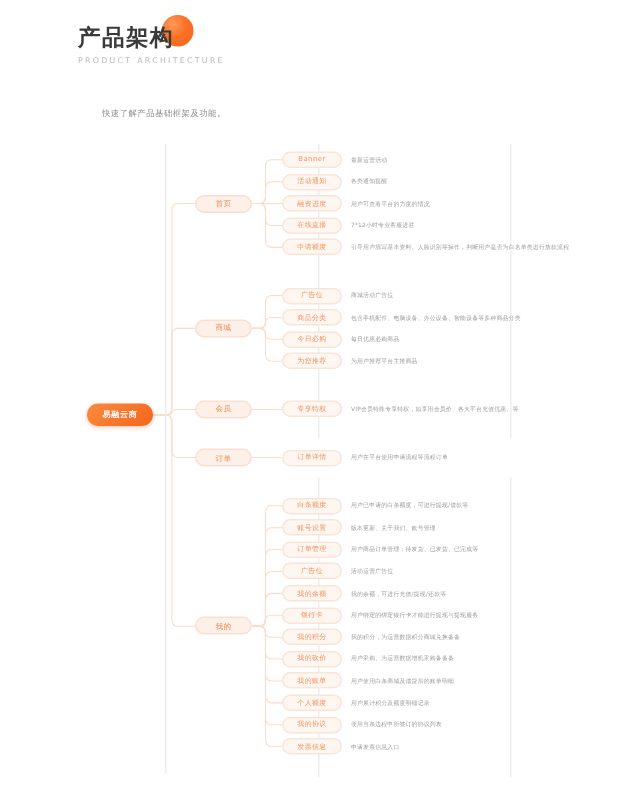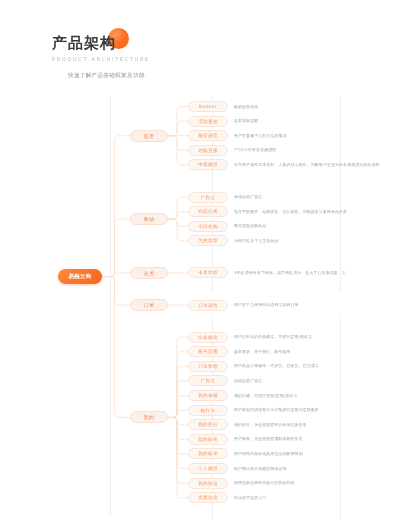--- a/index.html
+++ b/index.html
@@ -6,21 +6,21 @@
   body{
     width:420px;height:528px;
     background:#ffffff;
     font-family:"DejaVu Sans","Liberation Sans",sans-serif;
     overflow:hidden;
     position:relative;
   }
   .page{position:relative;width:420px;height:528px;box-sizing:border-box;}
 
   
-  .header{position:absolute;left:52px;top:36px;}
+  .header{position:absolute;left:52px;top:18px;}
   .title-row{position:relative;display:flex;align-items:flex-start;}
   .title-cn{
     font-size:15px;font-weight:bold;color:#3a3a3a;
     letter-spacing:1px;line-height:1;margin:0;
     position:relative;z-index:2;
   }
   .title-dot{
     position:absolute;left:56px;top:-8px;
     width:21px;height:21px;border-radius:50%;
     background:radial-gradient(circle at 34% 30%, #ff9a5a 0%, #fb7025 45%, #f4651c 100%);

